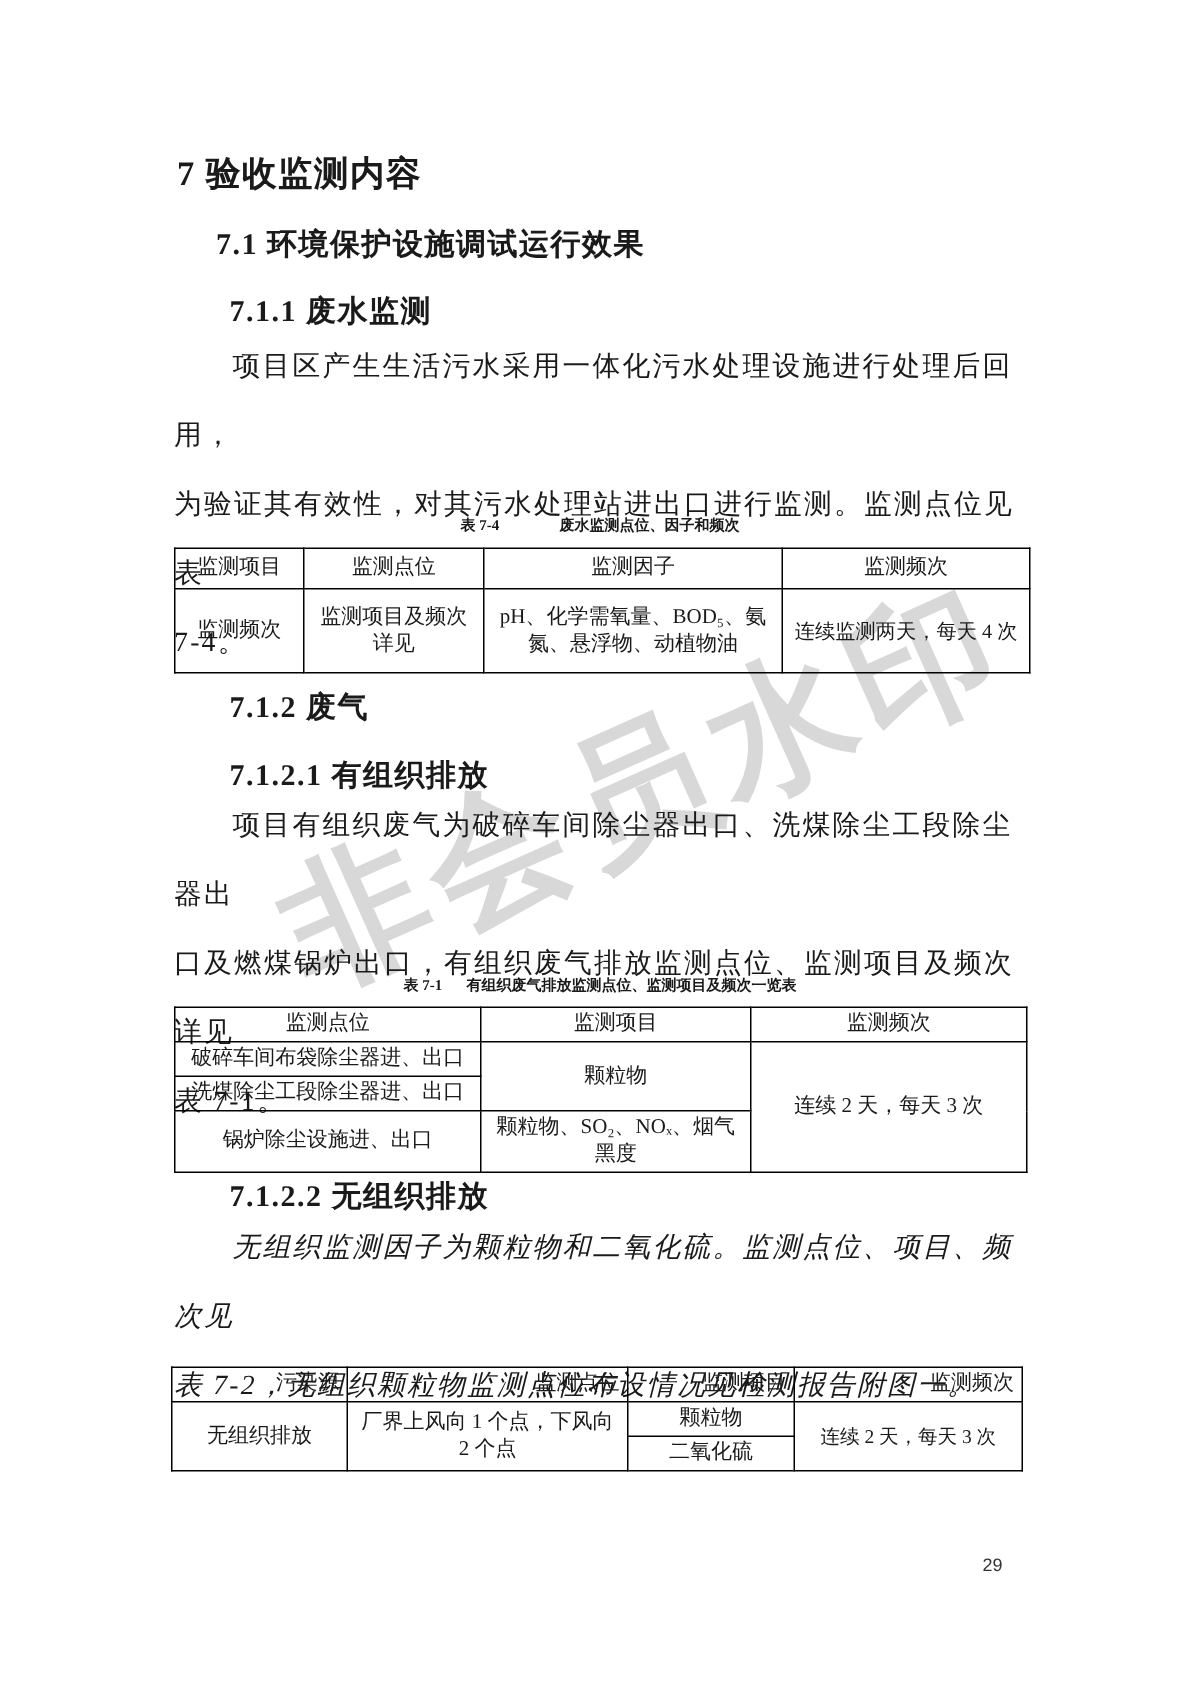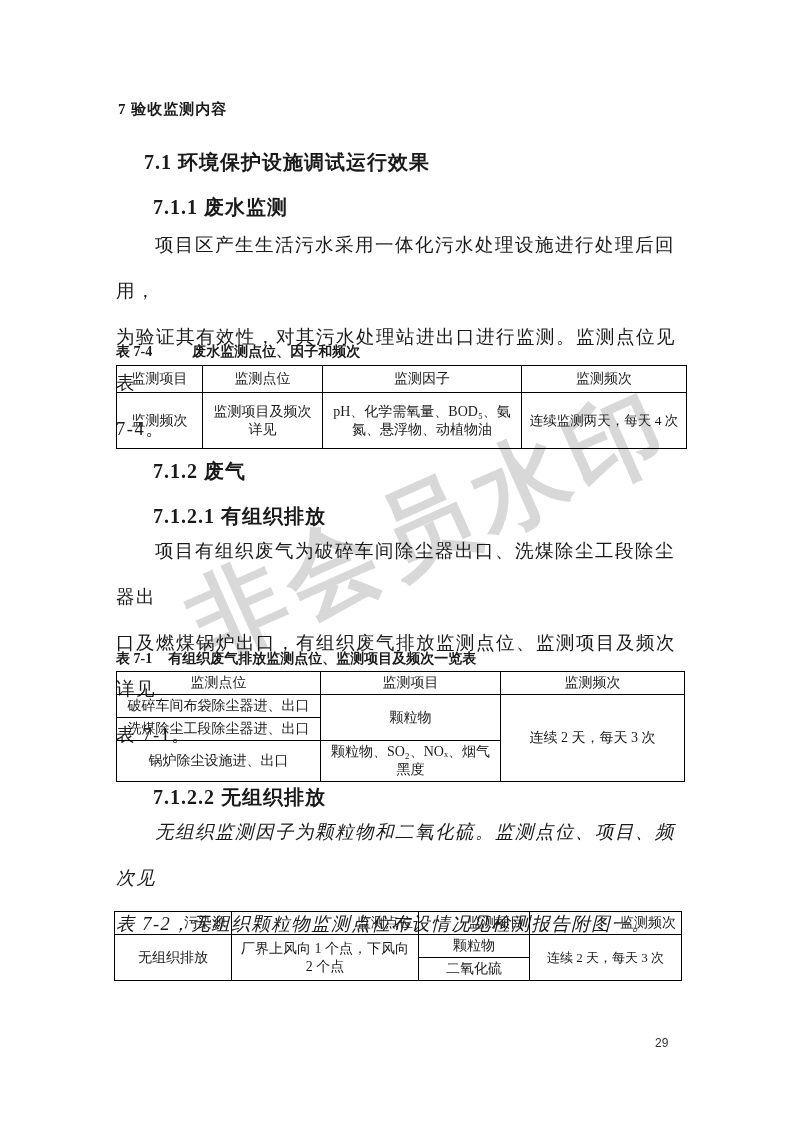--- a/index.html
+++ b/index.html
@@ -24,21 +24,21 @@
     color: #d8d8d8;
     transform: rotate(-24deg);
     transform-origin: left top;
     white-space: nowrap;
     z-index: 0;
     user-select: none;
   }
   .layer { position: absolute; inset: 0; z-index: 1; }
   .h1 {
     position: absolute; left: 118px; top: 100px;
-    font-size: 15px; font-weight: bold; letter-spacing: 1px;
+    font-size: 23px; font-weight: bold; letter-spacing: 1px;
   }
   .h2 {
     position: absolute; left: 144px; top: 149px;
     font-size: 20px; font-weight: bold; letter-spacing: 1px;
   }
   .h3 { position: absolute; font-size: 20px; font-weight: bold; letter-spacing: 1px; }
   .h3.s711  { left: 153px; top: 194px; }
   .h3.s712  { left: 153px; top: 458px; }
   .h4 { position: absolute; font-size: 20px; font-weight: bold; letter-spacing: 1px; }
   .h4.s7121 { left: 153px; top: 503px; }
@@ -47,21 +47,21 @@
     position: absolute; left: 116px; width: 568px;
     font-size: 18.5px; line-height: 46px; letter-spacing: 1.5px;
     white-space: pre-wrap;
     text-indent: 39px;
   }
   .para.p711  { top: 222px; }
   .para.p7121 { top: 528px; }
   .para.p7122 { top: 809px; font-style: italic; }
   .tcaption {
     position: absolute; left: 116px; width: 568px;
-    text-align: left; font-weight: bold; font-size: 14px;
+    text-align: center; font-weight: bold; font-size: 10px;
     white-space: nowrap;
   }
   .tcaption .cap-label { margin-right: 40px; }
   .tcaption.c71 .cap-label { margin-right: 16px; }
   .tcaption.c74 { top: 343px; }
   .tcaption.c71 { top: 650px; }
   .tcaption.c72 { top: 893px; }
   table {
     position: absolute;
     border-collapse: collapse;

